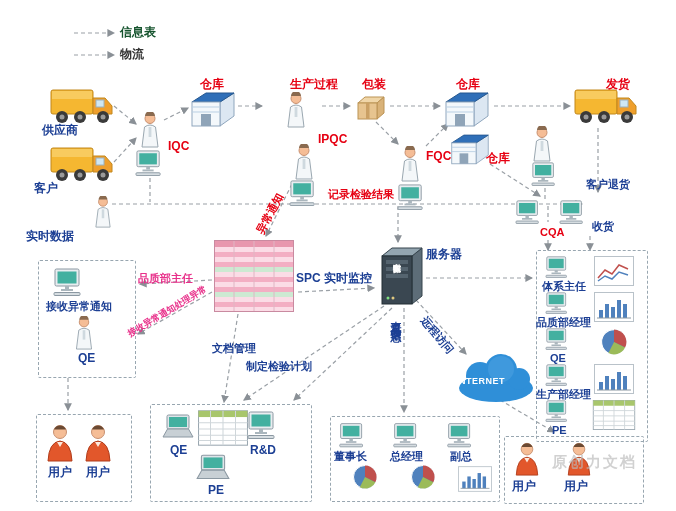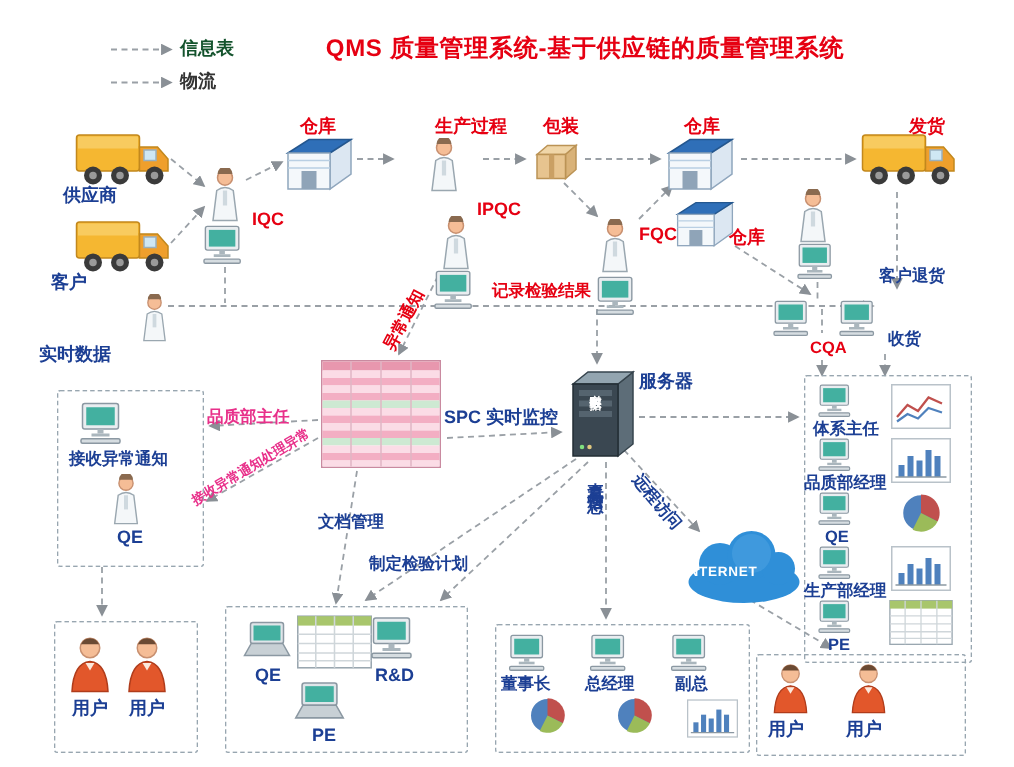--- a/index.html
+++ b/index.html
@@ -189,21 +189,20 @@
       <line x1="416" y1="300" x2="466" y2="354" marker-end="url(#arr)"></line>
       <line x1="500" y1="400" x2="554" y2="432" marker-end="url(#arr)"></line>
       <line x1="548" y1="206" x2="548" y2="222"></line>
       <line x1="548" y1="240" x2="548" y2="250" marker-end="url(#arr)"></line>
       <line x1="590" y1="236" x2="590" y2="250" marker-end="url(#arr)"></line>
       <line x1="68" y1="378" x2="68" y2="410" marker-end="url(#arr)"></line>
       <line x1="545" y1="188" x2="545" y2="202"></line>
     </g>
   </svg>
 
-  <div class="lbl title" style="left:190px;top:24px;width:400px">QMS 质量管理系统-基于供应链的质量管理系统</div>
   <div class="lbl" style="left:120px;top:26px;color:#14532d">信息表</div>
   <div class="lbl" style="left:120px;top:48px;color:#333">物流</div>
 
   <svg class="abs" style="left:50px;top:84px;width:64px;height:42px">
       <use href="#t-truck"></use>
     </svg>
   <div class="lbl navy" style="left:42px;top:124px">供应商</div>
   <svg class="abs" style="left:50px;top:142px;width:64px;height:42px">
       <use href="#t-truck"></use>
     </svg>
@@ -297,21 +296,21 @@
   <svg class="abs" style="left:52px;top:268px;width:32px;height:28px">
       <use href="#t-computer"></use>
     </svg>
   <div class="lbl navy sm" style="left:46px;top:300px">接收异常通知</div>
   <svg class="abs" style="left:72px;top:316px;width:24px;height:34px">
       <use href="#t-worker"></use>
     </svg>
   <div class="lbl navy" style="left:78px;top:352px">QE</div>
 
   <div class="lbl navy sm" style="left:212px;top:342px">文档管理</div>
-  <div class="lbl navy sm" style="left:246px;top:370px">制定检验计划</div>
+  <div class="lbl navy sm" style="left:246px;top:360px">制定检验计划</div>
   <div class="vlbl" style="left:388px;top:312px">查看品质信息</div>
   <div class="lbl navy sm rot" style="left:428px;top:314px;transform:rotate(50deg)">远程访问</div>
 
   <svg class="abs" style="left:456px;top:352px;width:80px;height:52px">
       <use href="#t-cloud"></use>
     </svg>
   <div class="cloud-text" style="left:456px;top:376px;width:80px">INTERNET</div>
 
   <div class="dash-box" style="left:536px;top:250px;width:112px;height:192px"></div>
   <svg class="abs" style="left:544px;top:256px;width:26px;height:22px">
@@ -402,14 +401,15 @@
 
   <div class="dash-box" style="left:504px;top:436px;width:140px;height:68px"></div>
   <svg class="abs" style="left:514px;top:442px;width:26px;height:34px">
       <use href="#t-user"></use>
     </svg>
   <svg class="abs" style="left:566px;top:442px;width:26px;height:34px">
       <use href="#t-user"></use>
     </svg>
   <div class="lbl navy" style="left:512px;top:480px">用户</div>
   <div class="lbl navy" style="left:564px;top:480px">用户</div>
+  <div class="watermark" style="left:552px;top:453px">原创力文档</div>
 
 </div>
 
 </body></html>

